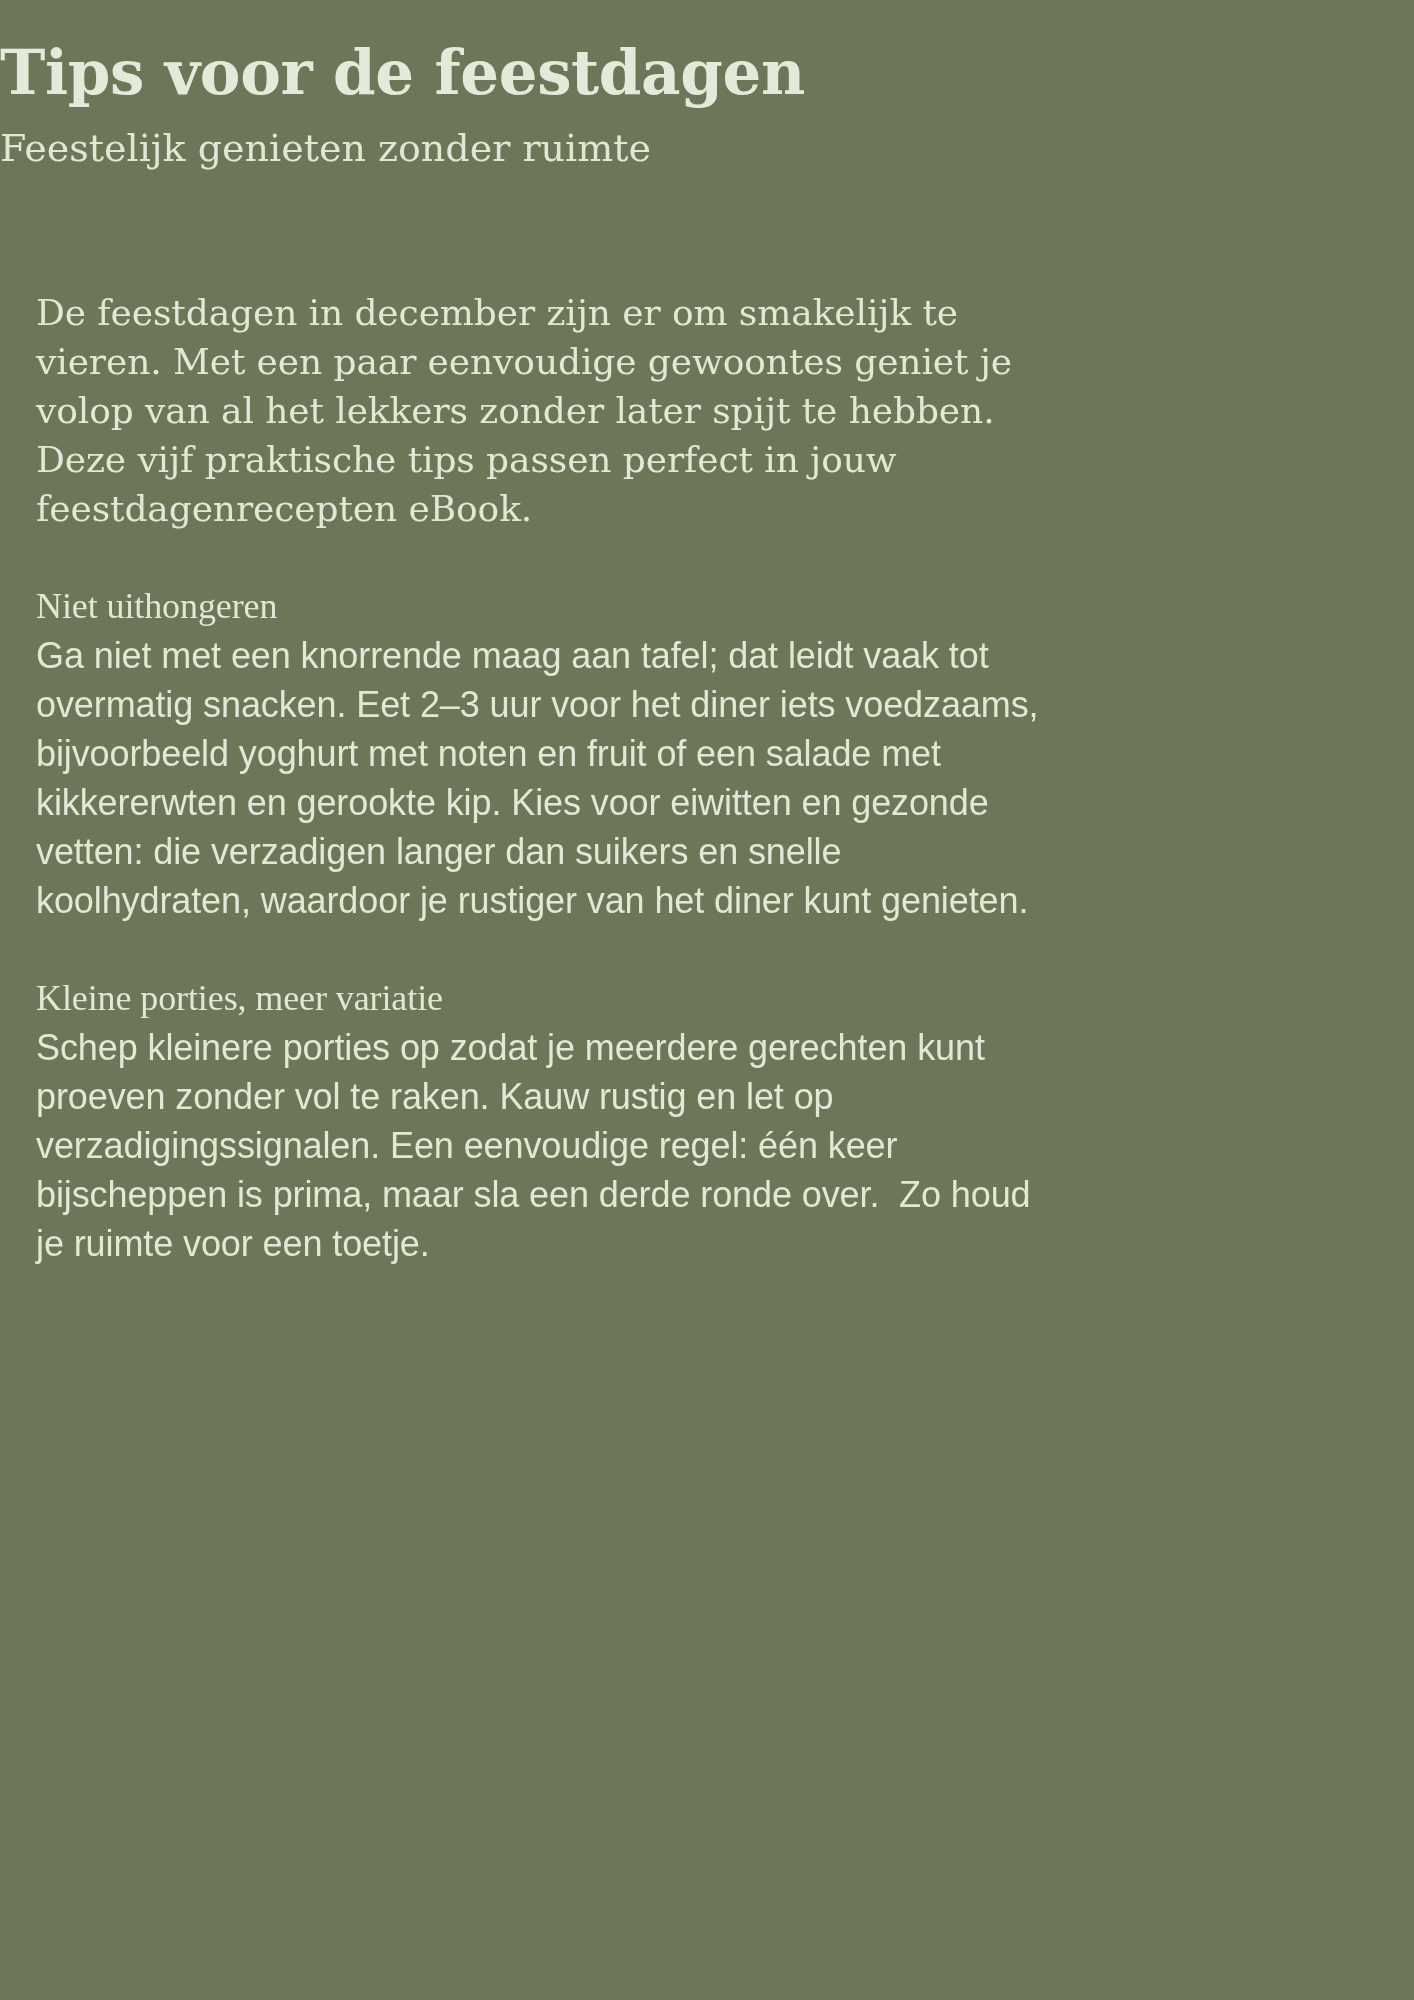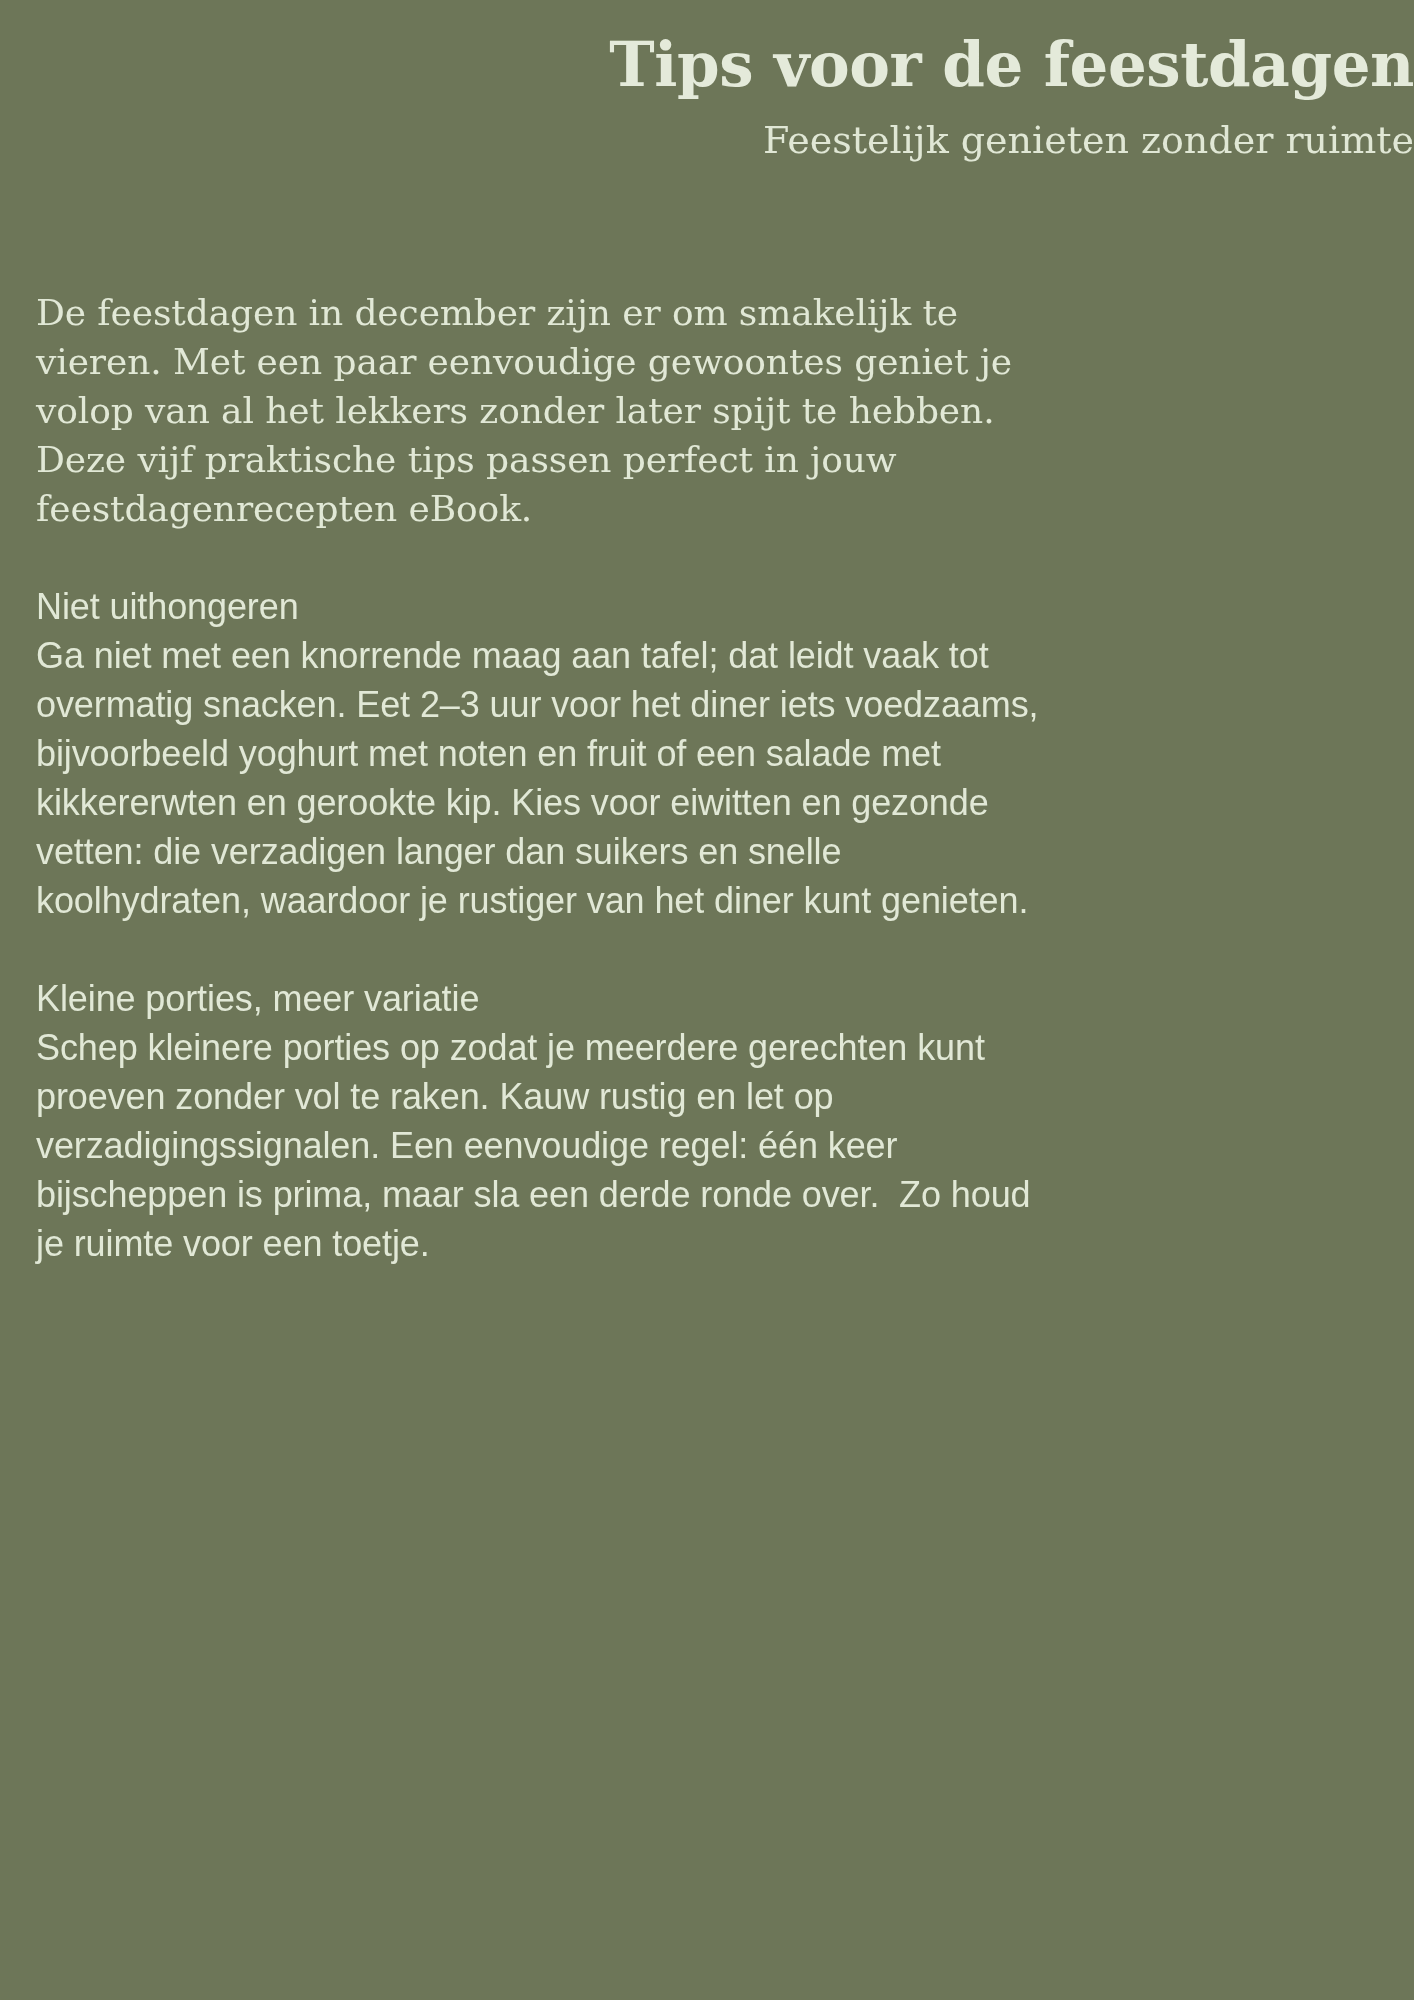--- a/index.html
+++ b/index.html
@@ -21,22 +21,22 @@
     width: 1414px;
     height: 2000px;
     box-sizing: border-box;
     padding: 0;
     background: #6d7658;
   }
 
   
   .title-block {
     width: 100%;
-    text-align: right;
-    padding-top: 32px;
+    text-align: left;
+    padding-top: 40px;
   }
 
   .doc-title {
     margin: 0;
     font-family: "DejaVu Serif", "Liberation Serif", serif;
     font-weight: 700;
     font-size: 61px;
     line-height: 1.08;
     letter-spacing: -0.4px;
     color: #e4eada;
@@ -71,21 +71,21 @@
     white-space: pre-wrap;
     letter-spacing: -0.1px;
   }
 
   .section {
     margin-top: 49px;
   }
 
   .section-heading {
     margin: 0;
-    font-family: Liberation Sans, sans-serif;
+    font-family: Liberation Serif, serif;
     font-weight: 400;
     font-size: 36px;
     line-height: 49px;
     color: #e1e8d6;
     letter-spacing: -0.1px;
   }
 
   .section-body {
     margin: 0;
     font-family: Liberation Sans, sans-serif;

